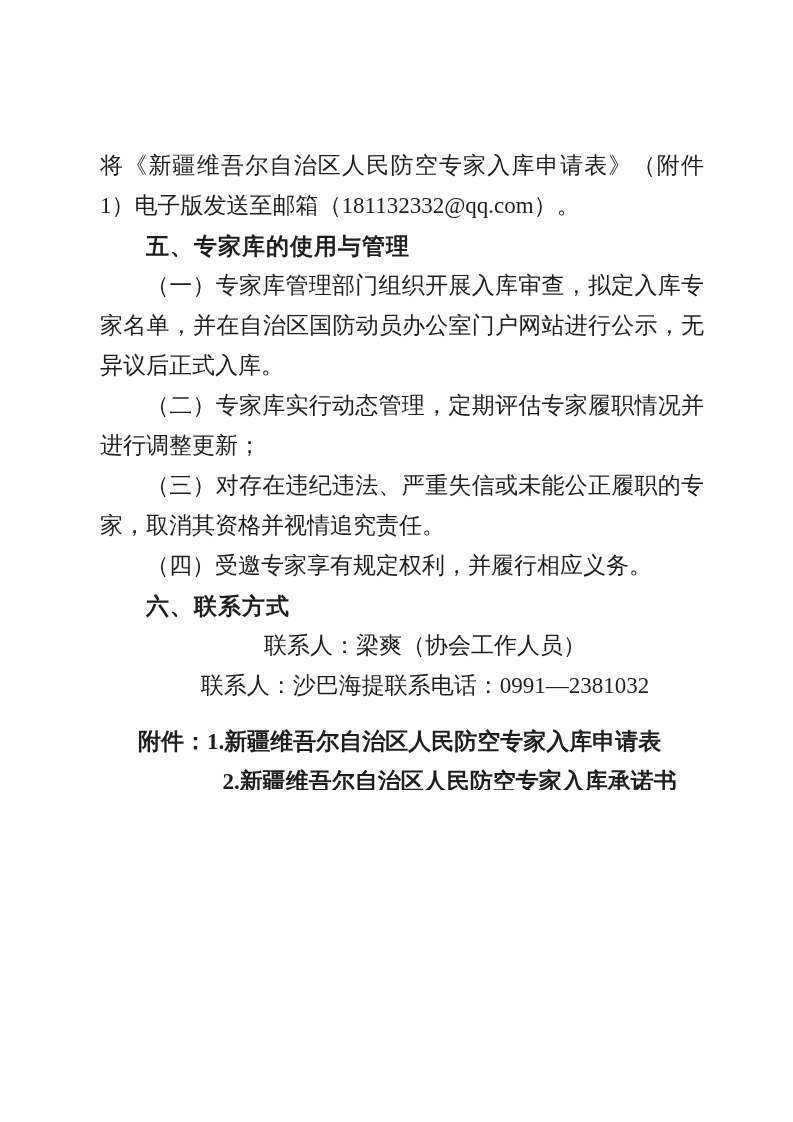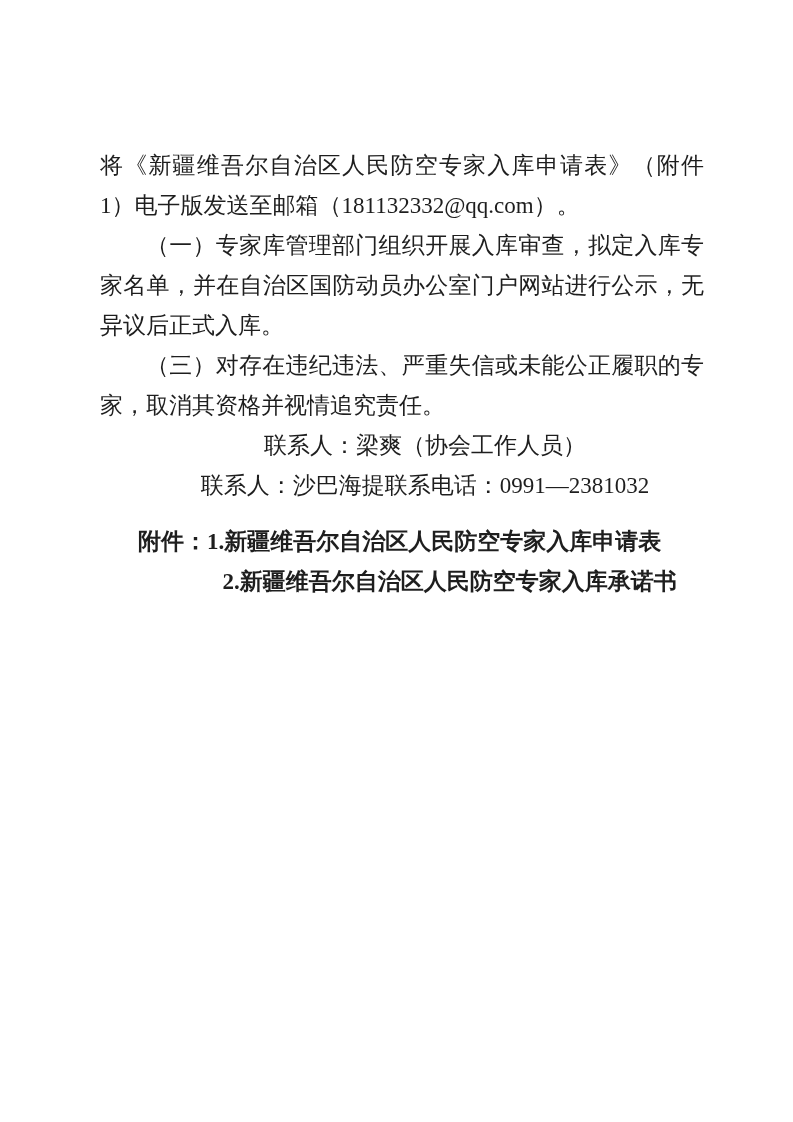--- a/index.html
+++ b/index.html
@@ -83,22 +83,26 @@
   .seal .ug-inner { font-size: 8px; letter-spacing: 0.5px; font-weight: bold; }
   .seal .serial  { font-size: 9px; letter-spacing: 1px; font-weight: bold; }
 </style>
 </head>
 <body>
 
 <div class="page">
 
   <div class="content">
     <p>将《新疆维吾尔自治区人民防空专家入库申请表》（附件 1）电子版发送至邮箱（181132332@qq.com）。</p>
+    <p class="heading">五、专家库的使用与管理</p>
     <p class="indent">（一）专家库管理部门组织开展入库审查，拟定入库专家名单，并在自治区国防动员办公室门户网站进行公示，无异议后正式入库。</p>
+    <p class="indent">（二）专家库实行动态管理，定期评估专家履职情况并进行调整更新；</p>
     <p class="indent">（三）对存在违纪违法、严重失信或未能公正履职的专家，取消其资格并视情追究责任。</p>
+    <p class="indent">（四）受邀专家享有规定权利，并履行相应义务。</p>
+    <p class="heading">六、联系方式</p>
 
     <div class="contact-row">
       <span>联系人：梁爽（协会工作人员）</span>
     </div>
     <div class="contact-row">
       <span>联系人：沙巴海提</span>
       <span>联系电话：0991—2381032</span>
     </div>
 
     <div class="attachments">

